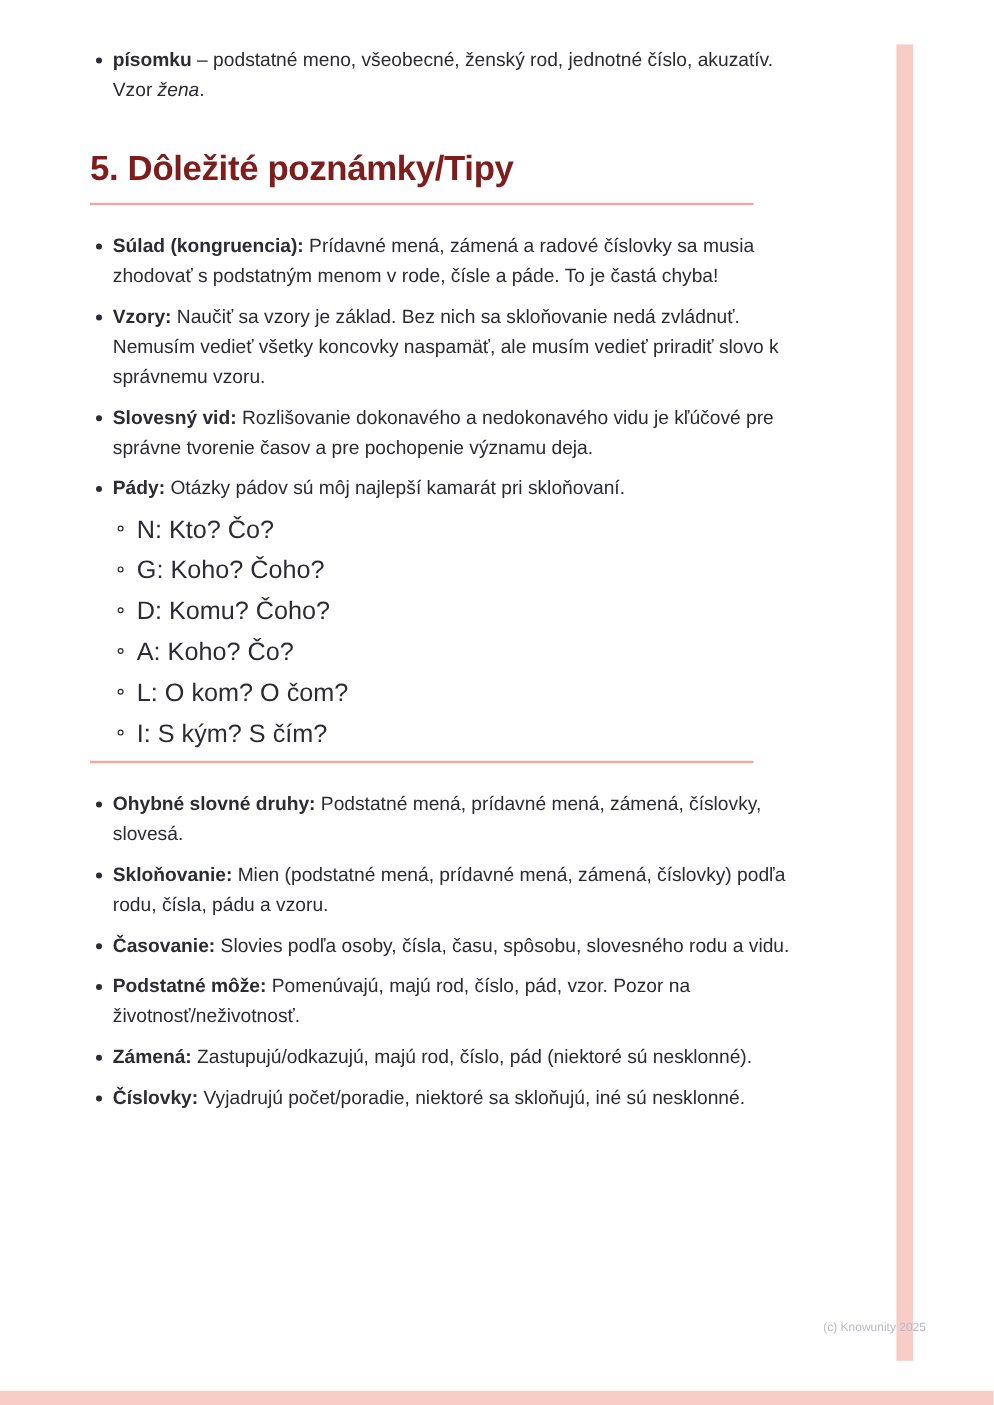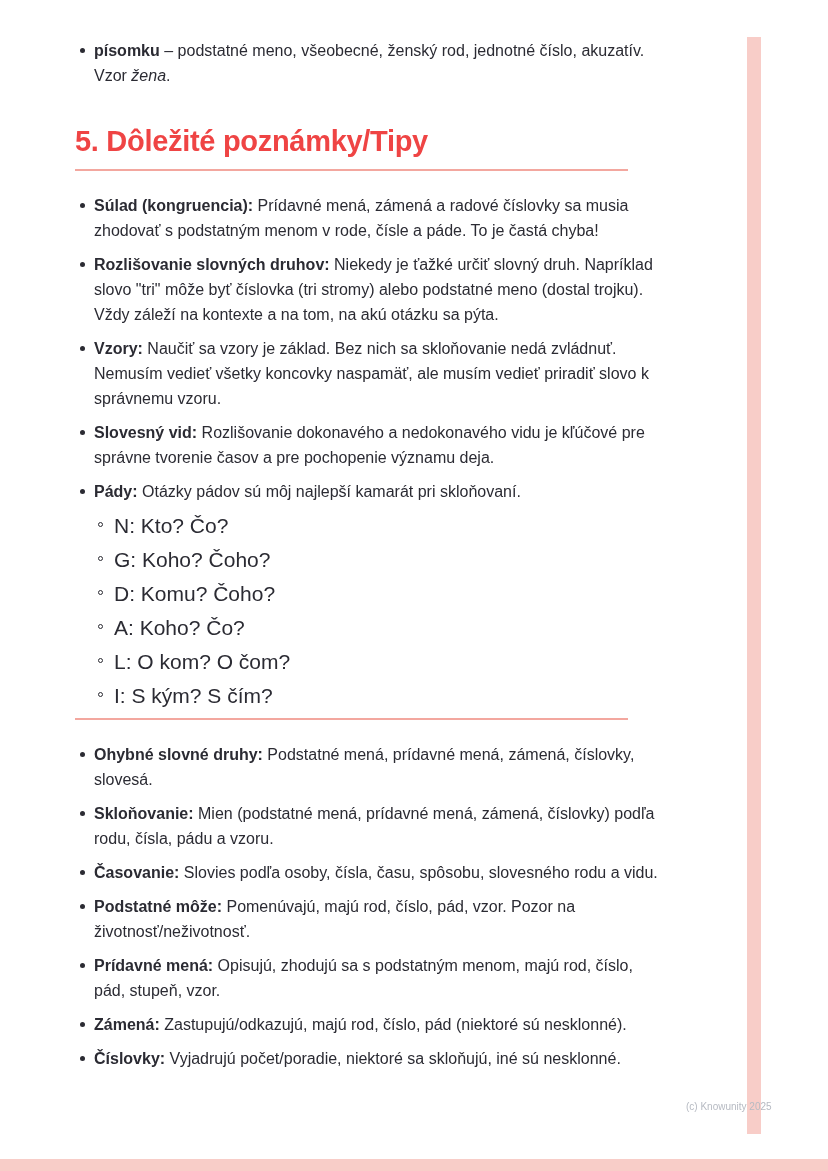--- a/index.html
+++ b/index.html
@@ -15,21 +15,21 @@
   .page { position: relative; width: 828px; height: 1171px; }
   .content {
     position: absolute;
     left: 75px;
     top: 38px;
     width: 592px;
   }
   .section-title {
     font-size: 29px;
     font-weight: 700;
-    color: #ef4444;
+    color: #7f1d1d;
     margin: 36px 0 0 0;
     line-height: 1.2;
     letter-spacing: -0.3px;
   }
   .divider {
     height: 2px;
     width: 553px;
     background: #f3a79f;
     margin: 10px 0 22px 0;
   }
@@ -123,23 +123,20 @@
     </ul>
 
     <h2 class="section-title">5. Dôležité poznámky/Tipy</h2>
     <div class="divider"></div>
 
     <ul class="main-list">
       <li>
         <strong>Súlad (kongruencia):</strong><span> Prídavné mená, zámená a radové číslovky sa musia zhodovať s podstatným menom v rode, čísle a páde. To je častá chyba!</span>
       </li>
       <li>
-        <strong>Rozlišovanie slovných druhov:</strong><span> Niekedy je ťažké určiť slovný druh. Napríklad slovo "tri" môže byť číslovka (tri stromy) alebo podstatné meno (dostal trojku). Vždy záleží na kontexte a na tom, na akú otázku sa pýta.</span>
-      </li>
-      <li>
         <strong>Vzory:</strong><span> Naučiť sa vzory je základ. Bez nich sa skloňovanie nedá zvládnuť. Nemusím vedieť všetky koncovky naspamäť, ale musím vedieť priradiť slovo k správnemu vzoru.</span>
       </li>
       <li>
         <strong>Slovesný vid:</strong><span> Rozlišovanie dokonavého a nedokonavého vidu je kľúčové pre správne tvorenie časov a pre pochopenie významu deja.</span>
       </li>
       <li>
         <strong>Pády:</strong><span> Otázky pádov sú môj najlepší kamarát pri skloňovaní.</span>
         <ul class="sub-list">
           <li>N: Kto? Čo?</li>
           <li>G: Koho? Čoho?</li>
@@ -160,23 +157,20 @@
       <li>
         <strong>Skloňovanie:</strong><span> Mien (podstatné mená, prídavné mená, zámená, číslovky) podľa rodu, čísla, pádu a vzoru.</span>
       </li>
       <li>
         <strong>Časovanie:</strong><span> Slovies podľa osoby, čísla, času, spôsobu, slovesného rodu a vidu.</span>
       </li>
       <li>
         <strong>Podstatné môže:</strong><span> Pomenúvajú, majú rod, číslo, pád, vzor. Pozor na životnosť/neživotnosť.</span>
       </li>
       <li>
-        <strong>Prídavné mená:</strong><span> Opisujú, zhodujú sa s podstatným menom, majú rod, číslo, pád, stupeň, vzor.</span>
-      </li>
-      <li>
         <strong>Zámená:</strong><span> Zastupujú/odkazujú, majú rod, číslo, pád (niektoré sú nesklonné).</span>
       </li>
       <li>
         <strong>Číslovky:</strong><span> Vyjadrujú počet/poradie, niektoré sa skloňujú, iné sú nesklonné.</span>
       </li>
     </ul>
 
   </div>
 
   <div class="side-bar"></div>

